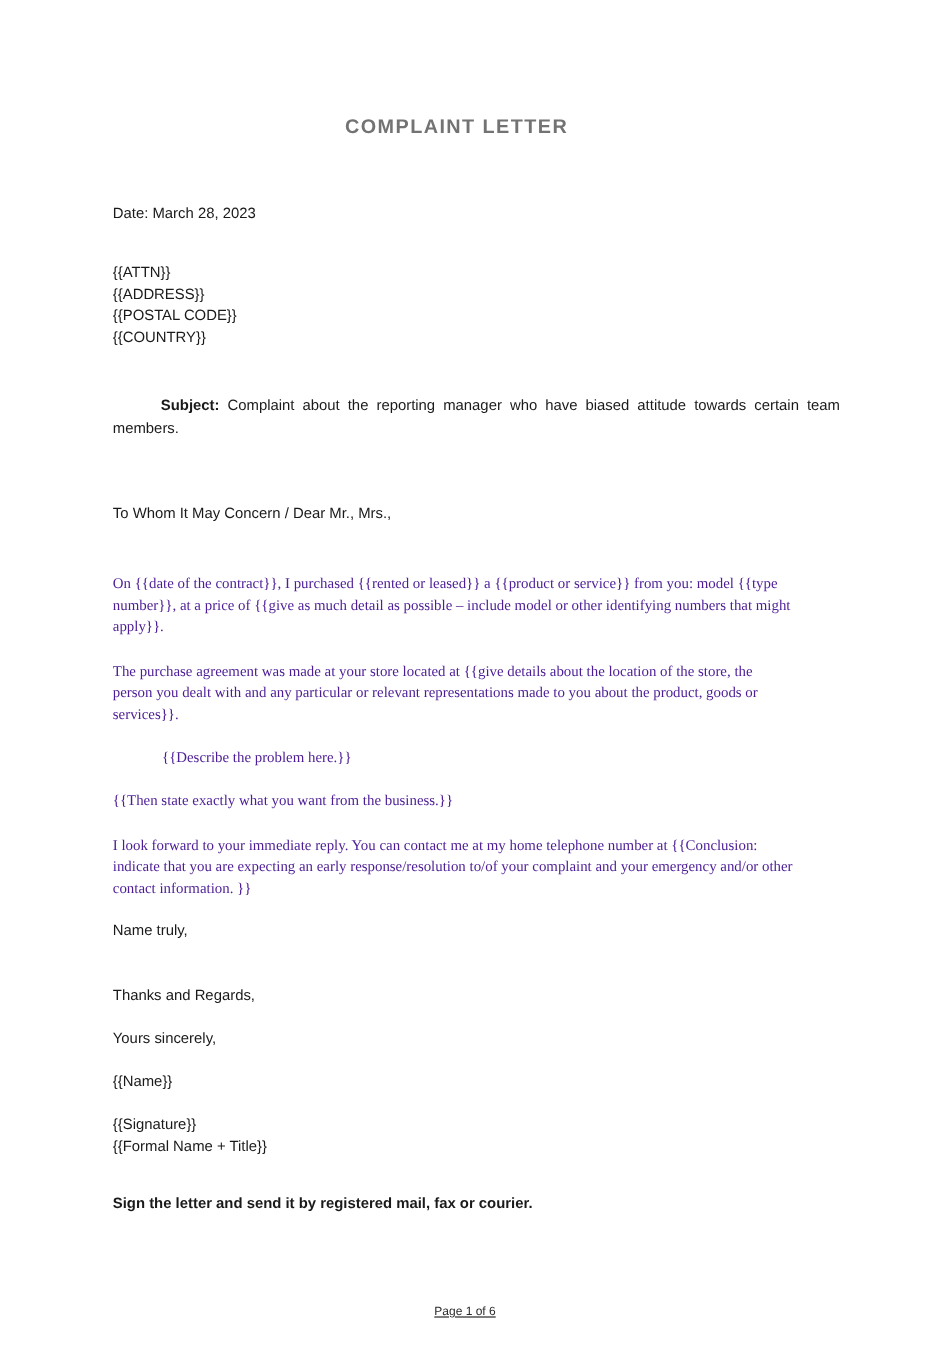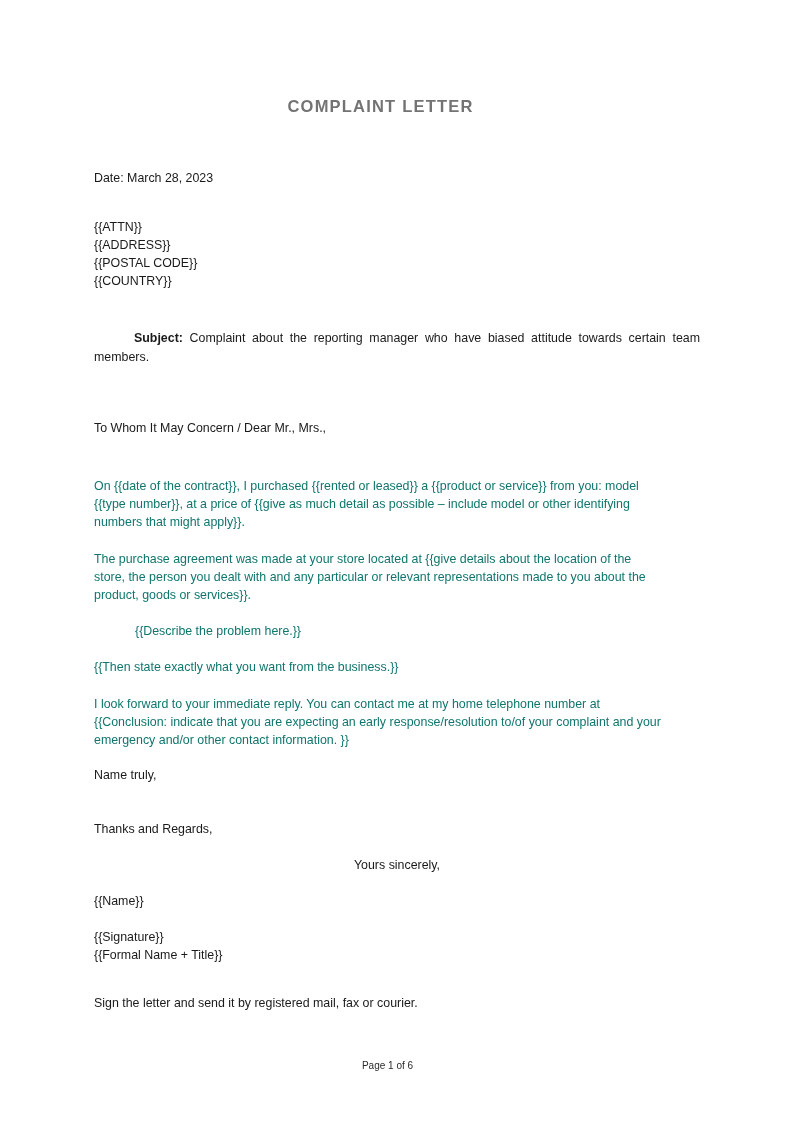--- a/index.html
+++ b/index.html
@@ -38,21 +38,22 @@
     margin: 0;
     padding-top: 97px;
     color: #737373;
     width: 573px;
   }
 
   
   .block {
     font-size: 12.4px;
     line-height: 18px;
-    color: #0f766e;
+    color: #4c1d95;
+    font-family: Liberation Serif, serif;
   }
   .line {
     font-size: 12.4px;
     line-height: 18px;
     white-space: pre;
   }
 
   .date-line {
     padding-top: 53px;
   }
@@ -90,35 +91,36 @@
   }
   .para-1 { padding-top: 40px; }
   .para-2 { padding-top: 18px; }
   .para-3 { padding-top: 18px; margin-left: 41px; }
   .para-4 { padding-top: 18px; }
   .para-5 { padding-top: 18px; }
 
   .closing-1 { padding-top: 17px; }
 
   .signoff-1 { padding-top: 36px; }
-  .signoff-2 { padding-top: 18px; text-align: center; }
+  .signoff-2 { padding-top: 18px; }
   .signoff-3 { padding-top: 18px; }
   .signoff-4 { padding-top: 18px; }
 
-  .final-note { padding-top: 30px; }
+  .final-note { padding-top: 30px; font-weight: bold; }
 
   
   .footer {
     position: absolute;
     left: 0;
-    top: 1060px;
+    top: 1088px;
     width: 775px;
     text-align: center;
     font-size: 10px;
     color: #2a2a2a;
+    text-decoration: underline;
   }
 </style>
 </head>
 <body>
 
 <div class="page">
 
   <div class="content">
 
     <h1 class="doc-title">COMPLAINT LETTER</h1>

